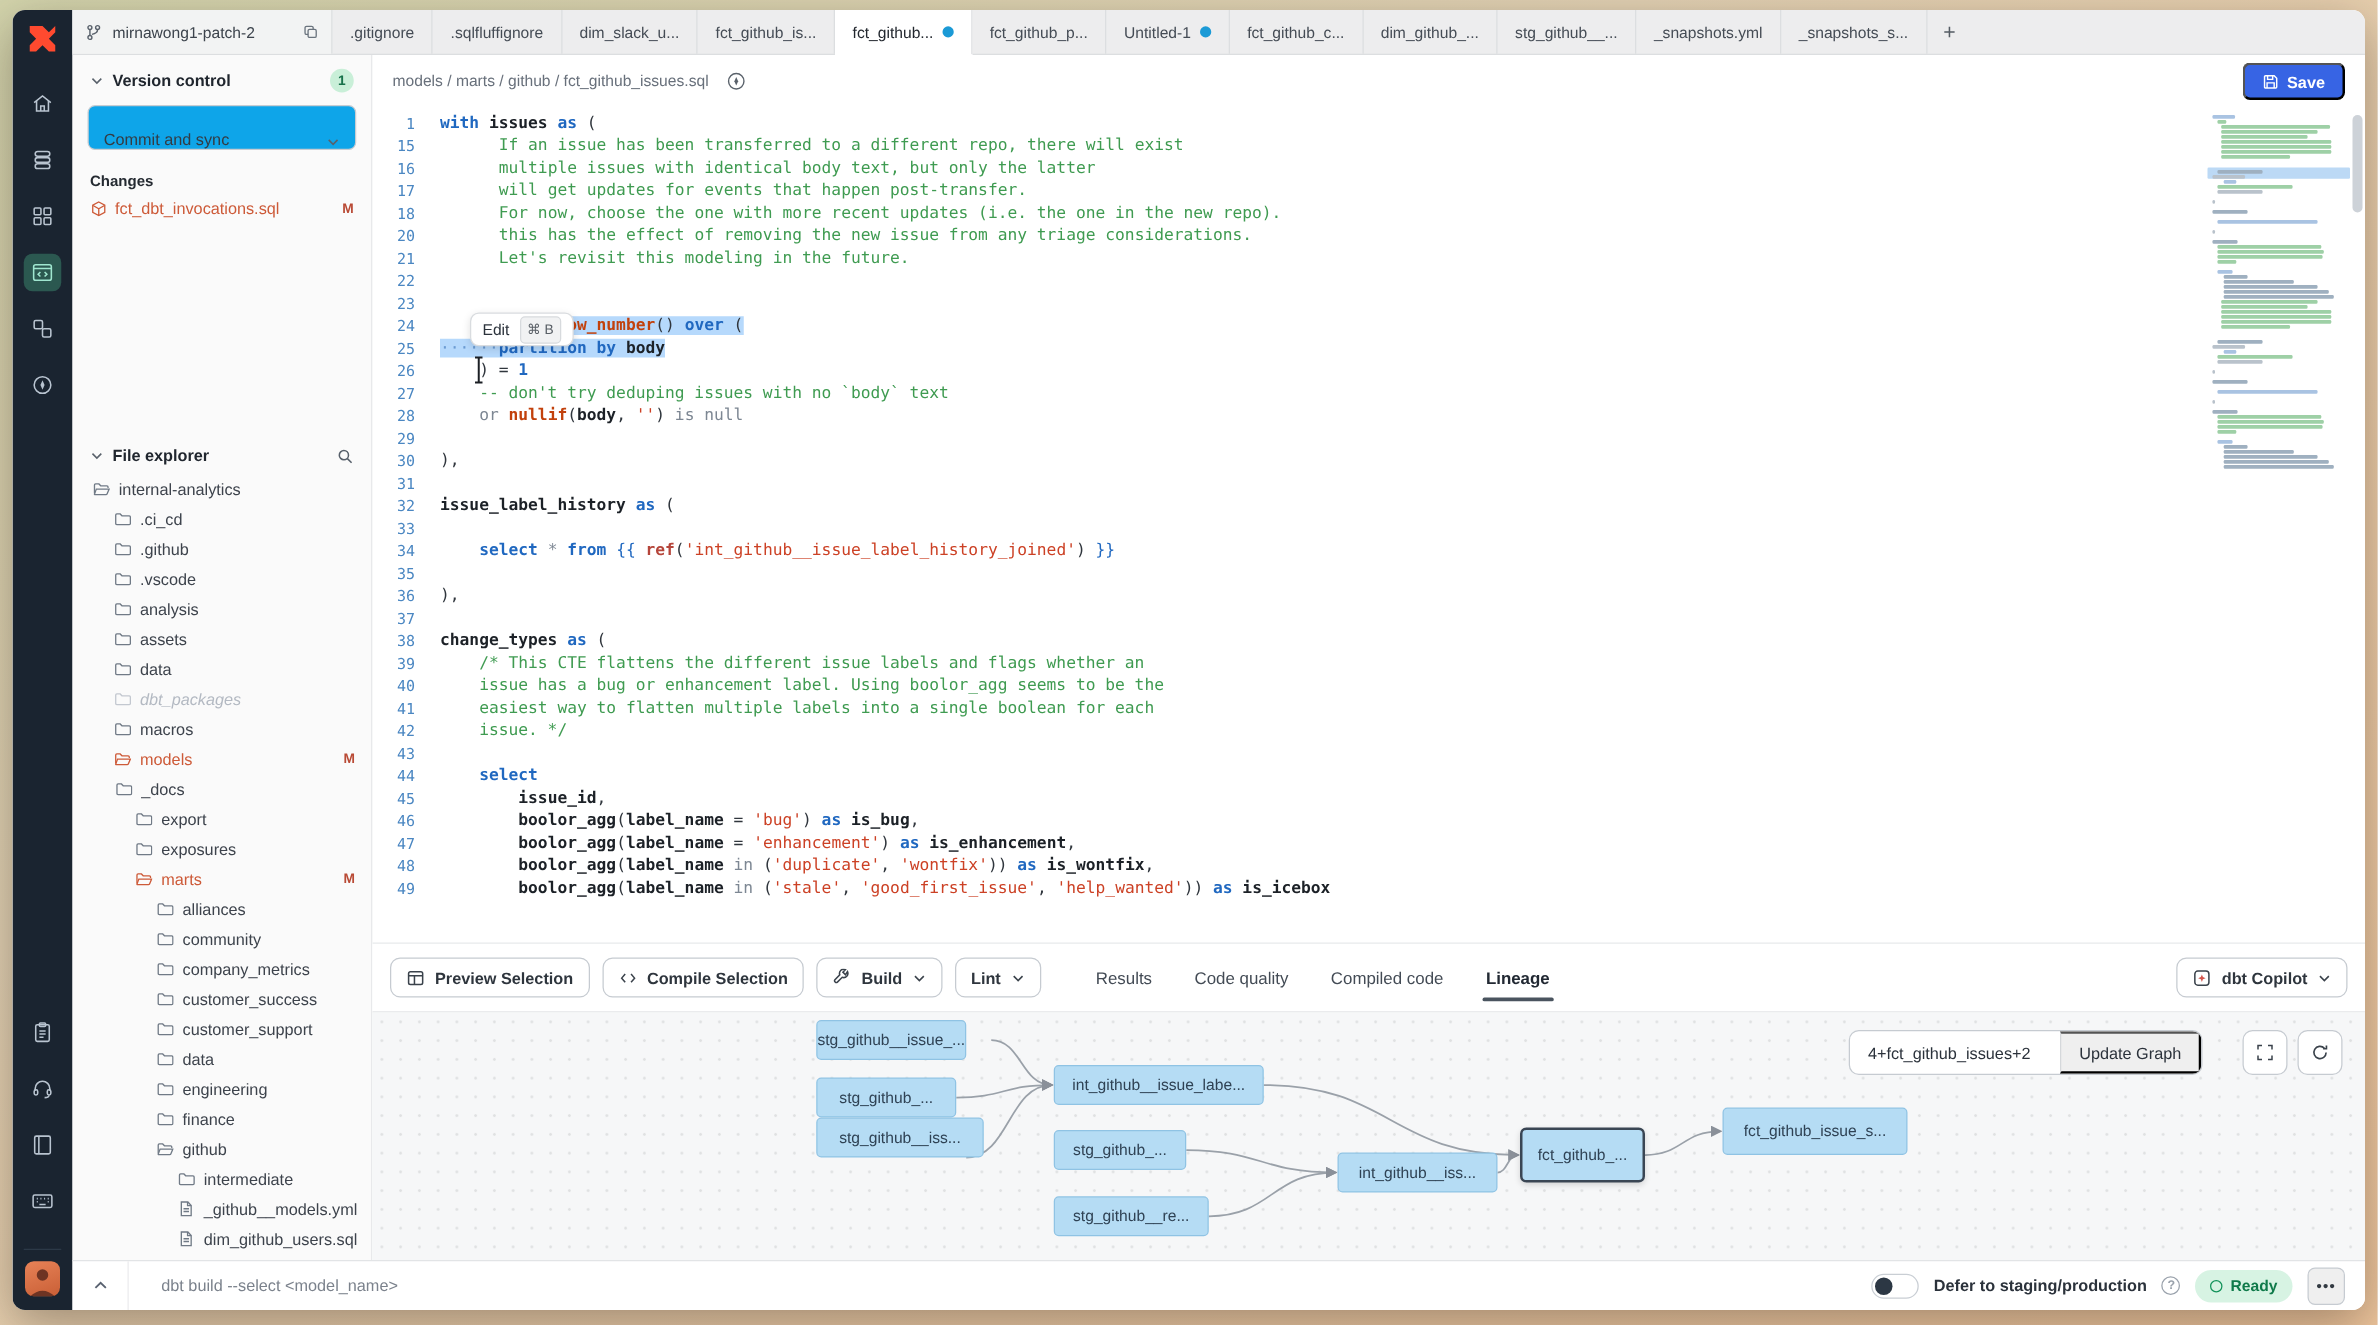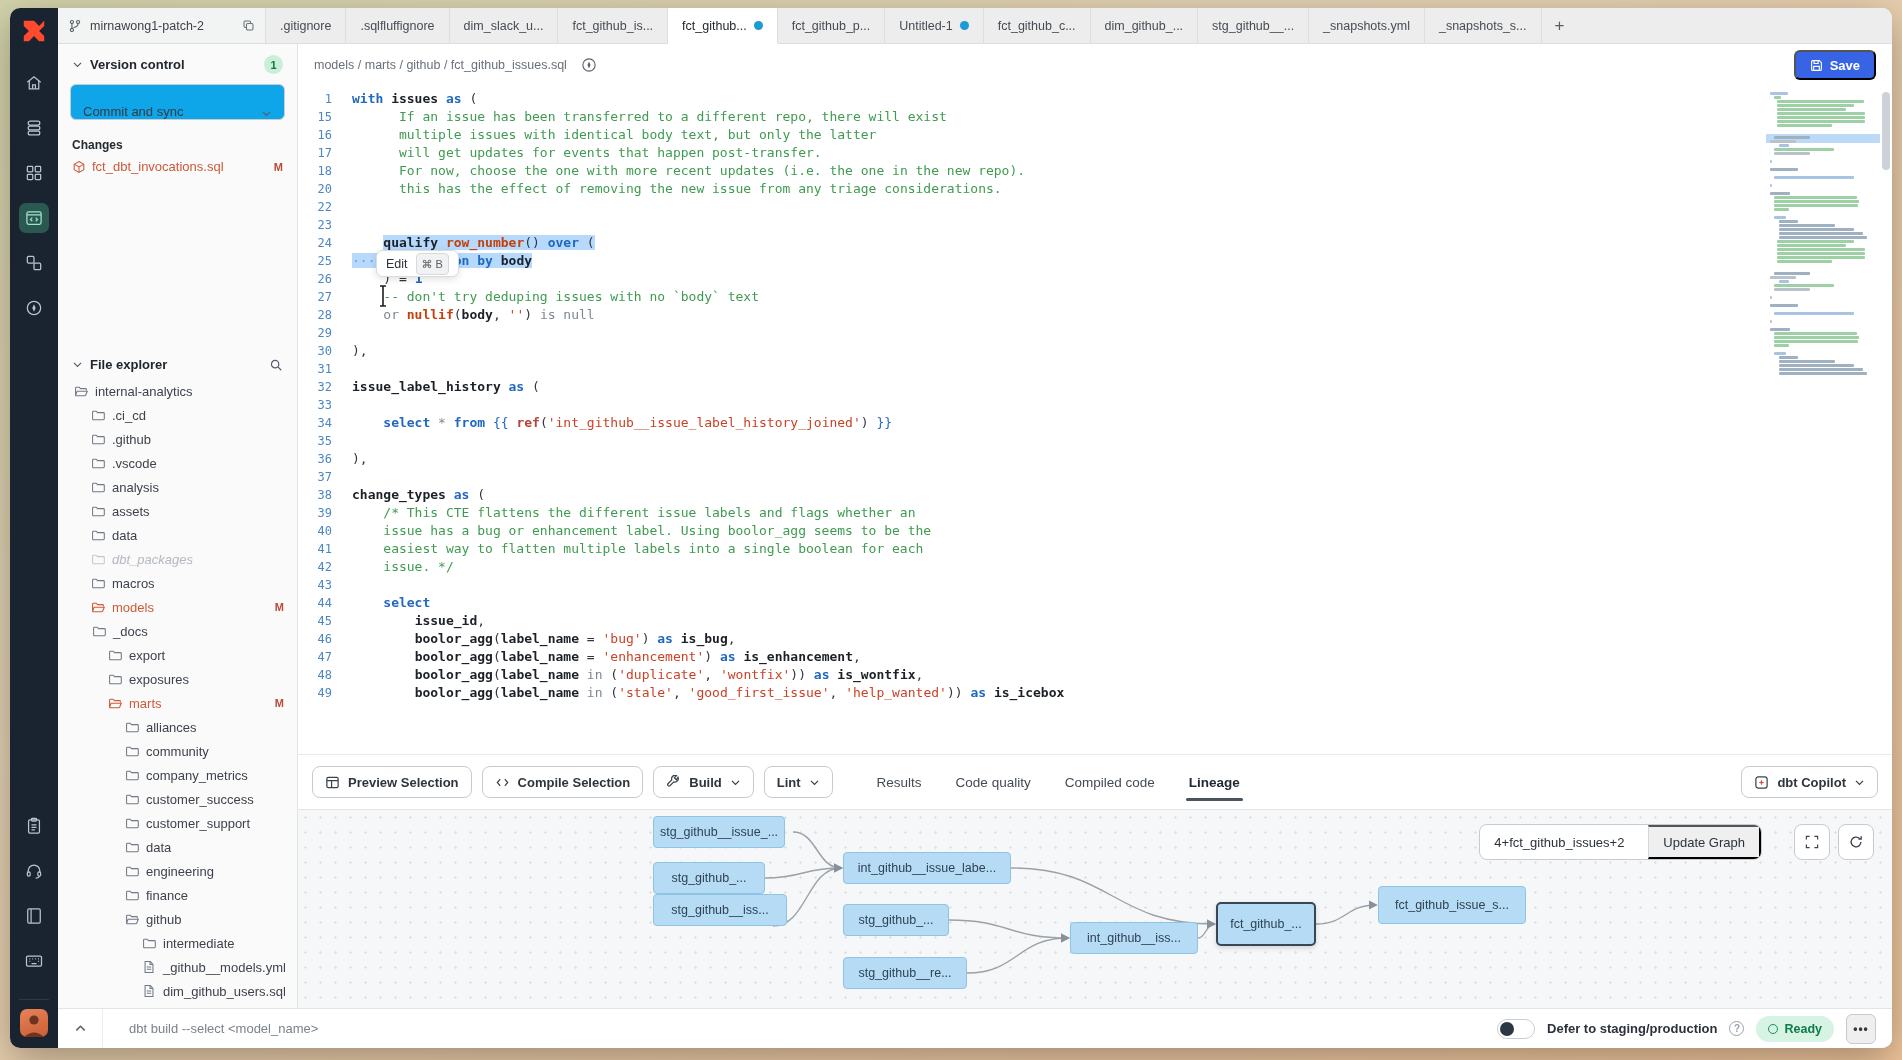--- a/index.html
+++ b/index.html
@@ -553,20 +553,21 @@
           </div>
 
           <div class="editor">
             <div id="code">
                 <div class="code-line"><span class="ln">1</span><span class="lc"><span class="tk-kw">with</span><span class="tk-pl"> </span><span class="tk-id">issues</span><span class="tk-pl"> </span><span class="tk-kw">as</span><span class="tk-pl"> (</span></span></div>
                 <div class="code-line"><span class="ln">15</span><span class="lc"><span class="tk-pl">      </span><span class="tk-cm">If an issue has been transferred to a different repo, there will exist</span></span></div>
                 <div class="code-line"><span class="ln">16</span><span class="lc"><span class="tk-pl">      </span><span class="tk-cm">multiple issues with identical body text, but only the latter</span></span></div>
                 <div class="code-line"><span class="ln">17</span><span class="lc"><span class="tk-pl">      </span><span class="tk-cm">will get updates for events that happen post-transfer.</span></span></div>
                 <div class="code-line"><span class="ln">18</span><span class="lc"><span class="tk-pl">      </span><span class="tk-cm">For now, choose the one with more recent updates (i.e. the one in the new repo).</span></span></div>
                 <div class="code-line"><span class="ln">20</span><span class="lc"><span class="tk-pl">      </span><span class="tk-cm">this has the effect of removing the new issue from any triage considerations.</span></span></div>
+                <div class="code-line"><span class="ln">21</span><span class="lc"><span class="tk-pl">      </span><span class="tk-cm">Let's revisit this modeling in the future.</span></span></div>
                 <div class="code-line"><span class="ln">22</span><span class="lc"></span></div>
                 <div class="code-line"><span class="ln">23</span><span class="lc"></span></div>
                 <div class="code-line"><span class="ln">24</span><span class="lc"><span class="tk-pl">    </span><span class="selection"><span class="tk-id">qualify</span><span class="tk-pl"> </span><span class="tk-fn">row_number</span><span class="tk-pl">()</span><span class="tk-pl"> </span><span class="tk-kw">over</span><span class="tk-pl"> (</span></span></span></div>
                 <div class="code-line"><span class="ln">25</span><span class="lc"><span class="selection"><span class="tk-ws">······</span><span class="tk-kw">partition</span><span class="tk-pl"> </span><span class="tk-kw">by</span><span class="tk-pl"> </span><span class="tk-id">body</span></span></span></div>
                 <div class="code-line"><span class="ln">26</span><span class="lc"><span class="tk-pl">    ) = </span><span class="tk-num">1</span></span></div>
                 <div class="code-line"><span class="ln">27</span><span class="lc"><span class="tk-pl">    </span><span class="tk-cm">-- don't try deduping issues with no `body` text</span></span></div>
                 <div class="code-line"><span class="ln">28</span><span class="lc"><span class="tk-pl">    </span><span class="tk-op">or</span><span class="tk-pl"> </span><span class="tk-fn">nullif</span><span class="tk-pl">(</span><span class="tk-id">body</span><span class="tk-pl">, </span><span class="tk-str">''</span><span class="tk-pl">) </span><span class="tk-op">is null</span></span></div>
                 <div class="code-line"><span class="ln">29</span><span class="lc"></span></div>
                 <div class="code-line"><span class="ln">30</span><span class="lc"><span class="tk-pl">),</span></span></div>
                 <div class="code-line"><span class="ln">31</span><span class="lc"></span></div>
@@ -746,21 +747,21 @@
                 <path d="M 495 22 C 519 22, 519 58, 543 58" fill="none" stroke="#9aa1a9" stroke-width="1.4" marker-end="url(#arr)"></path>
                 <path d="M 467 68 C 505 68, 505 58, 543 58" fill="none" stroke="#9aa1a9" stroke-width="1.4" marker-end="url(#arr)"></path>
                 <path d="M 475 116 C 509 116, 509 58, 543 58" fill="none" stroke="#9aa1a9" stroke-width="1.4" marker-end="url(#arr)"></path>
                 <path d="M 713 58 C 814.5 58, 814.5 114, 916 114" fill="none" stroke="#9aa1a9" stroke-width="1.4" marker-end="url(#arr)"></path>
                 <path d="M 651 110 C 710.5 110, 710.5 128, 770 128" fill="none" stroke="#9aa1a9" stroke-width="1.4" marker-end="url(#arr)"></path>
                 <path d="M 669 163 C 719.5 163, 719.5 128, 770 128" fill="none" stroke="#9aa1a9" stroke-width="1.4" marker-end="url(#arr)"></path>
                 <path d="M 900 128 C 908 128, 908 114, 916 114" fill="none" stroke="#9aa1a9" stroke-width="1.4" marker-end="url(#arr)"></path>
                 <path d="M 1018 114 C 1048 114, 1048 95, 1078 95" fill="none" stroke="#9aa1a9" stroke-width="1.4" marker-end="url(#arr)"></path>
               </svg>
             <div id="nodes">
-                <div class="node" style="left: 355px; top: 6px; width: 132px;">stg_github__issue_...</div>
+                <div class="node" style="left: 355px; top: 6px; width: 120px;">stg_github__issue_...</div>
                 <div class="node" style="left: 355px; top: 52px; width: 112px;">stg_github_...</div>
                 <div class="node" style="left: 355px; top: 84px; width: 134px;">stg_github__iss...</div>
                 <div class="node" style="left: 545px; top: 42px; width: 168px;">int_github__issue_labe...</div>
                 <div class="node" style="left: 545px; top: 94px; width: 106px;">stg_github_...</div>
                 <div class="node" style="left: 545px; top: 147px; width: 124px;">stg_github__re...</div>
                 <div class="node" style="left: 772px; top: 112px; width: 128px;">int_github__iss...</div>
                 <div class="node selected" style="left: 918px; top: 92px; width: 100px; height: 44px;">fct_github_...</div>
                 <div class="node" style="left: 1080px; top: 76px; width: 148px; height: 38px;">fct_github_issue_s...</div>
               </div>
             <div class="lineage-controls">

